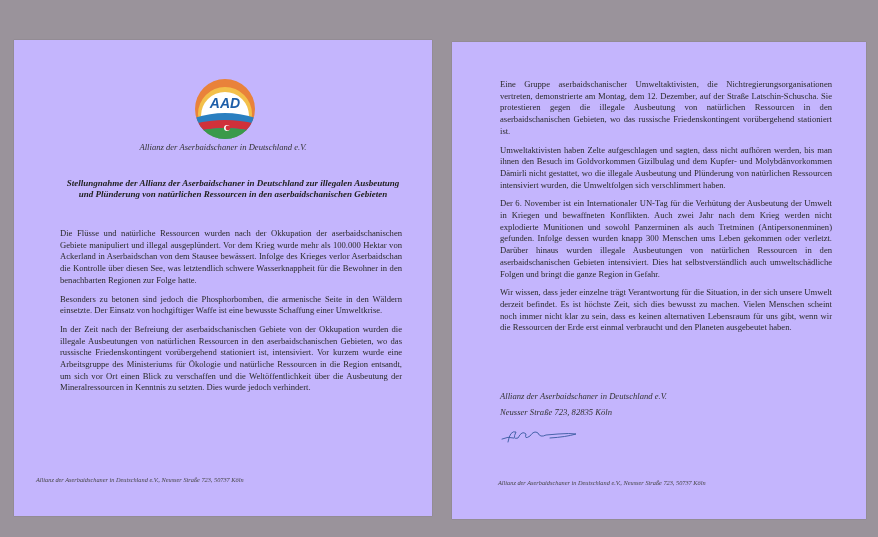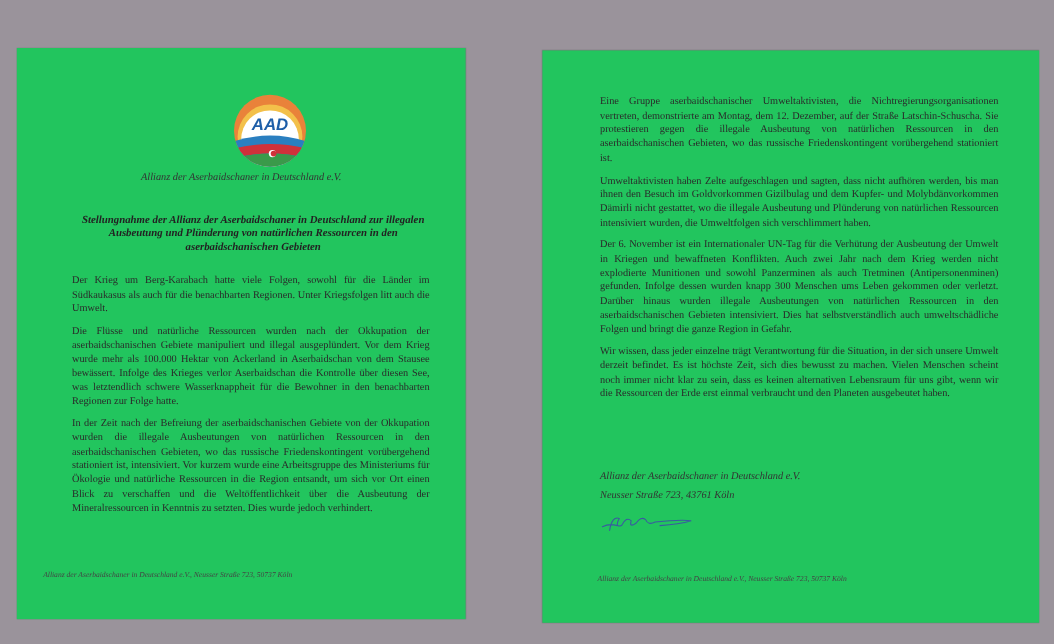--- a/index.html
+++ b/index.html
@@ -1,24 +1,24 @@
 <!DOCTYPE html>
 <html><head>
 <meta charset="utf-8">
 <style>
   html, body { margin:0; padding:0; }
   body {
     width:878px; height:537px; background:#9a939b; position:relative; overflow:hidden;
     font-family:"Liberation Serif", "DejaVu Serif", serif; color:#222;
   }
   .page {
-    position:absolute; background:#22c55e;
+    position:absolute; background:#c4b5fd;
     box-shadow: 0 0 1px rgba(0,0,0,0.25);
   }
-  #page-left { left:14px; top:40px; width:374px; height:476px; }
+  #page-left { left:14px; top:40px; width:418px; height:476px; }
   #page-right { left:452px; top:42px; width:414px; height:477px; }
 
   .logo {
     position:absolute; left:180px; top:38px; width:62px; height:62px;
   }
   .org-caption {
     position:absolute; left:0; right:0; top:102px; text-align:center;
     font-style:italic; font-size:8.6px; color:#333;
   }
   .doc-title {
@@ -66,35 +66,35 @@
       <path d="M0 46 Q31 38 62 46 L62 54 Q31 46 0 54 Z" fill="#d0313a"></path>
       <path d="M0 54 Q31 46 62 54 L62 62 L0 62 Z" fill="#3a9a4a"></path>
       <circle cx="33" cy="50" r="3" fill="#ffffff"></circle>
       <circle cx="34" cy="50" r="2.4" fill="#d0313a"></circle>
       <text x="31" y="30" text-anchor="middle" font-family="Liberation Sans, sans-serif" font-weight="bold" font-style="italic" font-size="14" fill="#1d5ea8">AAD</text>
     </g>
   </svg>
   <div class="org-caption">Allianz der Aserbaidschaner in Deutschland e.V.</div>
   <div class="doc-title">Stellungnahme der Allianz der Aserbaidschaner in Deutschland zur illegalen Ausbeutung und Plünderung von natürlichen Ressourcen in den aserbaidschanischen Gebieten</div>
   <div class="body-left">
-    <p class="para">Der Krieg um Berg-Karabach hatte viele Folgen, sowohl für die Länder im Südkaukasus als auch für die benachbarten Regionen. Unter Kriegsfolgen litt auch die Umwelt.</p>
     <p class="para">Die Flüsse und natürliche Ressourcen wurden nach der Okkupation der aserbaidschanischen Gebiete manipuliert und illegal ausgeplündert. Vor dem Krieg wurde mehr als 100.000 Hektar von Ackerland in Aserbaidschan von dem Stausee bewässert. Infolge des Krieges verlor Aserbaidschan die Kontrolle über diesen See, was letztendlich schwere Wasserknappheit für die Bewohner in den benachbarten Regionen zur Folge hatte.</p>
+    <p class="para">Besonders zu betonen sind jedoch die Phosphorbomben, die armenische Seite in den Wäldern einsetzte. Der Einsatz von hochgiftiger Waffe ist eine bewusste Schaffung einer Umweltkrise.</p>
     <p class="para">In der Zeit nach der Befreiung der aserbaidschanischen Gebiete von der Okkupation wurden die illegale Ausbeutungen von natürlichen Ressourcen in den aserbaidschanischen Gebieten, wo das russische Friedenskontingent vorübergehend stationiert ist, intensiviert. Vor kurzem wurde eine Arbeitsgruppe des Ministeriums für Ökologie und natürliche Ressourcen in die Region entsandt, um sich vor Ort einen Blick zu verschaffen und die Weltöffentlichkeit über die Ausbeutung der Mineralressourcen in Kenntnis zu setzten. Dies wurde jedoch verhindert.</p>
   </div>
   <div class="footer">Allianz der Aserbaidschaner in Deutschland e.V., Neusser Straße 723, 50737 Köln</div>
 </div>
 
 <div class="page" id="page-right">
   <div class="body-right">
     <p class="para">Eine Gruppe aserbaidschanischer Umweltaktivisten, die Nichtregierungsorganisationen vertreten, demonstrierte am Montag, dem 12. Dezember, auf der Straße Latschin-Schuscha. Sie protestieren gegen die illegale Ausbeutung von natürlichen Ressourcen in den aserbaidschanischen Gebieten, wo das russische Friedenskontingent vorübergehend stationiert ist.</p>
     <p class="para">Umweltaktivisten haben Zelte aufgeschlagen und sagten, dass nicht aufhören werden, bis man ihnen den Besuch im Goldvorkommen Gizilbulag und dem Kupfer- und Molybdänvorkommen Dämirli nicht gestattet, wo die illegale Ausbeutung und Plünderung von natürlichen Ressourcen intensiviert wurden, die Umweltfolgen sich verschlimmert haben.</p>
     <p class="para">Der 6. November ist ein Internationaler UN-Tag für die Verhütung der Ausbeutung der Umwelt in Kriegen und bewaffneten Konflikten. Auch zwei Jahr nach dem Krieg werden nicht explodierte Munitionen und sowohl Panzerminen als auch Tretminen (Antipersonenminen) gefunden. Infolge dessen wurden knapp 300 Menschen ums Leben gekommen oder verletzt. Darüber hinaus wurden illegale Ausbeutungen von natürlichen Ressourcen in den aserbaidschanischen Gebieten intensiviert. Dies hat selbstverständlich auch umweltschädliche Folgen und bringt die ganze Region in Gefahr.</p>
     <p class="para">Wir wissen, dass jeder einzelne trägt Verantwortung für die Situation, in der sich unsere Umwelt derzeit befindet. Es ist höchste Zeit, sich dies bewusst zu machen. Vielen Menschen scheint noch immer nicht klar zu sein, dass es keinen alternativen Lebensraum für uns gibt, wenn wir die Ressourcen der Erde erst einmal verbraucht und den Planeten ausgebeutet haben.</p>
   </div>
   <div class="signature-block">
     <div>Allianz der Aserbaidschaner in Deutschland e.V.</div>
-    <div>Neusser Straße 723, 43761 Köln</div>
+    <div>Neusser Straße 723, 82835 Köln</div>
   </div>
   <svg class="signature" viewBox="0 0 80 20">
     <path d="M2 13 Q8 10 14 12 M8 16 Q10 4 16 6 Q12 14 18 12 Q22 4 26 8 Q24 14 30 10 Q34 4 38 7 Q40 12 46 9 L58 8 Q70 7 76 8 Q66 11 50 12" fill="none" stroke="#3a5aa0" stroke-width="0.9" stroke-linecap="round"></path>
   </svg>
   <div class="footer">Allianz der Aserbaidschaner in Deutschland e.V., Neusser Straße 723, 50737 Köln</div>
 </div>
 
 </body></html>

